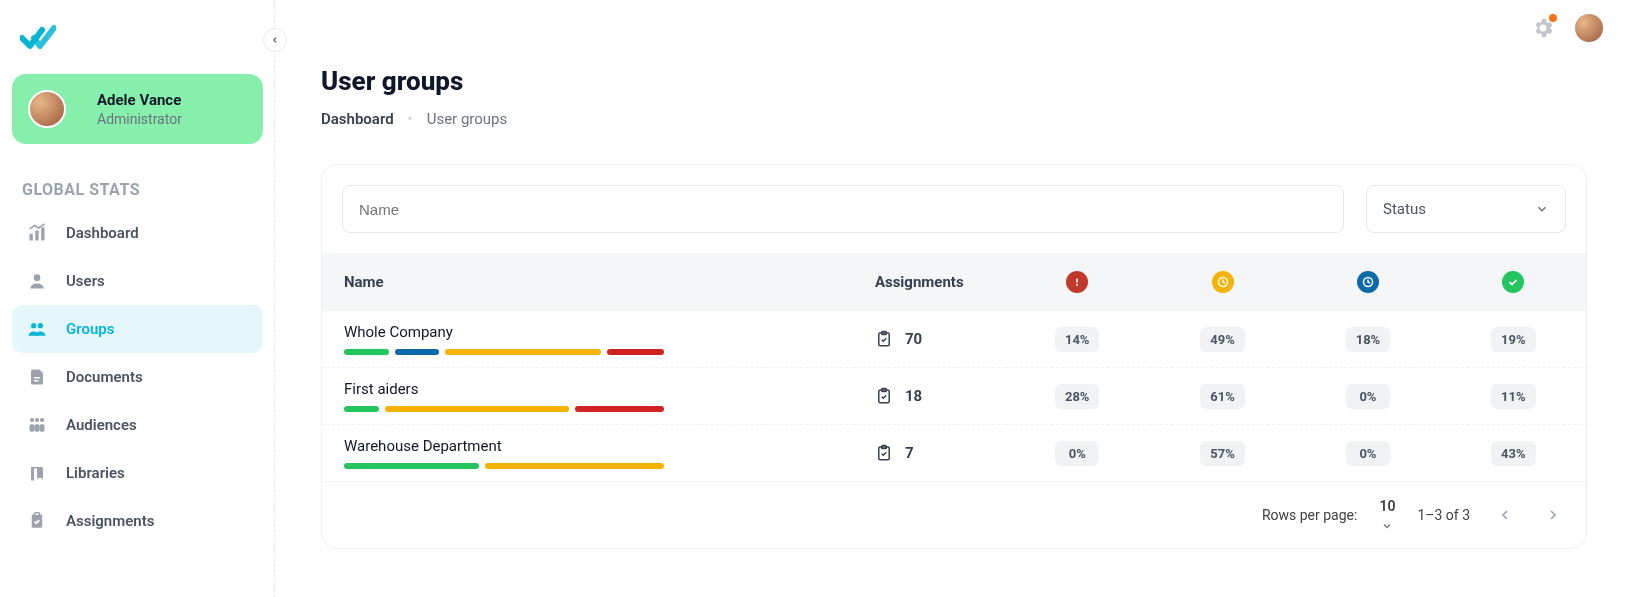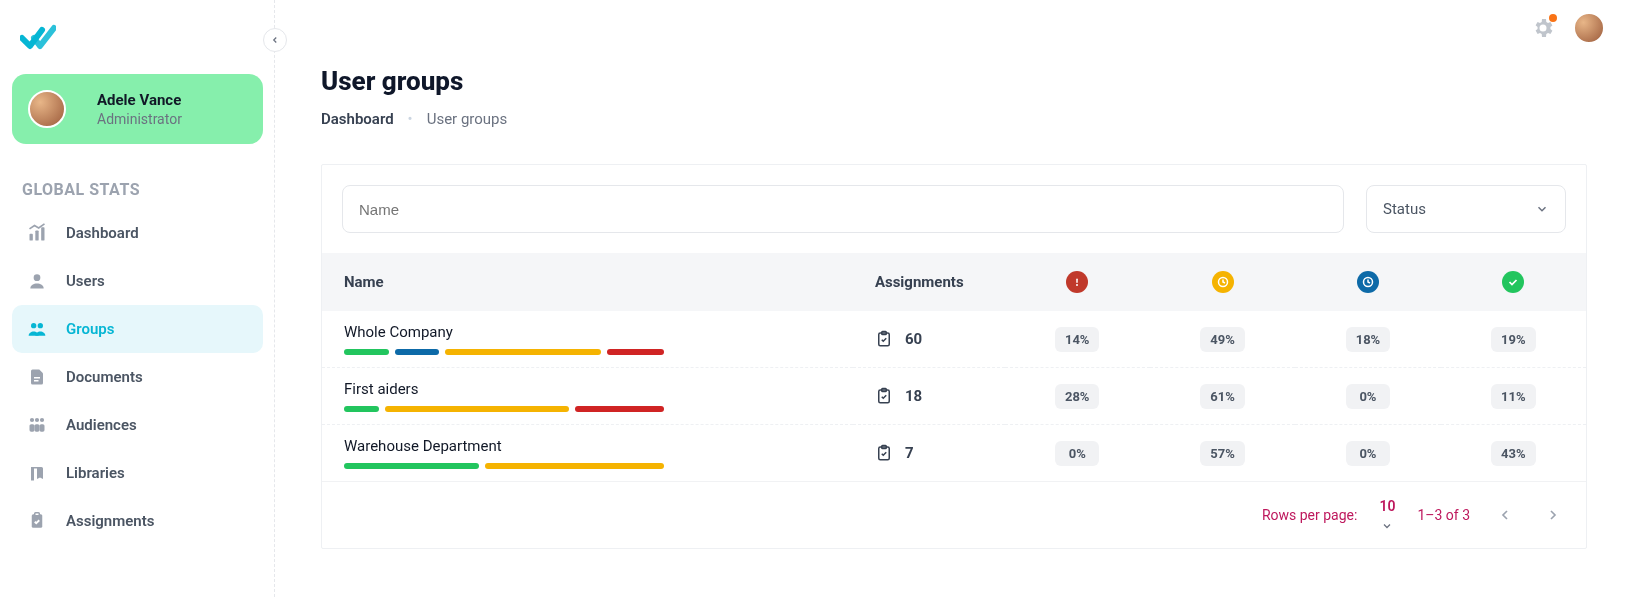--- a/index.html
+++ b/index.html
@@ -95,21 +95,21 @@
       gap: 18px;
     }
     .gear { position: relative; width: 24px; height:24px; cursor:pointer; color:#9ca3af; }
     .gear .dot { position:absolute; top:-2px; right:-2px; width:8px; height:8px; border-radius:50%; background:#f97316; }
     .page-title { font-size: 26px; font-weight: 800; color:#0f172a; margin-top: 44px; margin-bottom: 14px; }
     .breadcrumb { display:flex; align-items:center; gap: 14px; font-size:15px; color:#6b7280; margin-bottom: 36px;}
     .breadcrumb .bc-dashboard { color:#374151; font-weight:600; cursor:pointer; }
     .breadcrumb .dot-sep { color:#cbd5e1; }
     .card {
       border: 1px solid #eef0f3;
-      border-radius: 2px;
+      border-radius: 16px;
       background:#fff;
       padding-bottom: 0;
     }
     .filters {
       display:flex;
       gap: 22px;
       padding: 20px;
     }
     .input {
       flex:1;
@@ -161,21 +161,21 @@
       min-width: 44px;
       text-align:center;
     }
     .table-footer {
       display:flex;
       align-items:center;
       justify-content:flex-end;
       gap: 22px;
       padding: 16px 20px;
       font-size: 14px;
-      color:#be185d;
+      color:#404040;
       border-top: 1px solid #f1f2f4;
     }
     .page-size { display:flex; align-items:center; gap:6px; cursor:pointer; font-weight:600;flex-direction:column; }
     .pager-btn { width:26px; height:26px; display:flex; align-items:center; justify-content:center; cursor:pointer; color:#9ca3af; }
   </style>
 </head>
 <body>
 
 <div class="layout">
   <aside class="sidebar">
@@ -354,21 +354,21 @@
                   <span class="seg-red" style="flex:18"></span>
                 </div>
               </td>
               <td>
                 <div class="assign-cell">
                   <svg width="18" height="20" viewBox="0 0 24 24" fill="none" stroke="#374151" stroke-width="2">
                     <rect x="5" y="4" width="14" height="17" rx="2"></rect>
                     <rect x="9" y="2" width="6" height="4" rx="1"></rect>
                     <polyline points="9 13 11 15 15 11"></polyline>
                   </svg>
-                  <span>60</span>
+                  <span>70</span>
                 </div>
               </td>
               <td class="center"><span class="badge">14%</span></td>
               <td class="center"><span class="badge">49%</span></td>
               <td class="center"><span class="badge">18%</span></td>
               <td class="center"><span class="badge">19%</span></td>
             </tr>
             <tr>
               <td class="name-cell">
                 <div class="row-name">First aiders</div>

